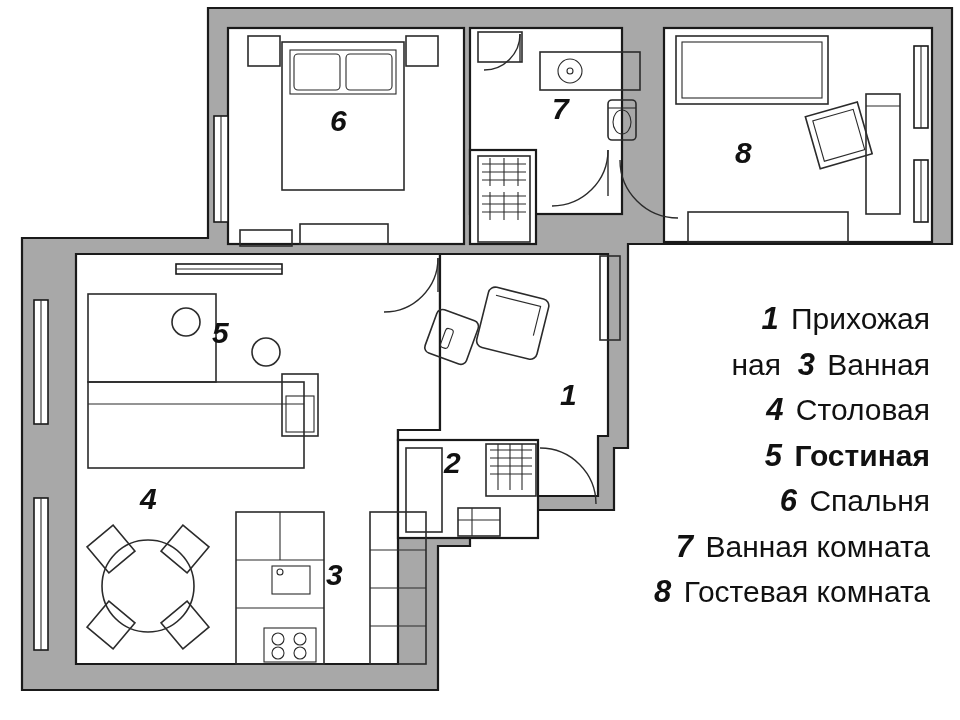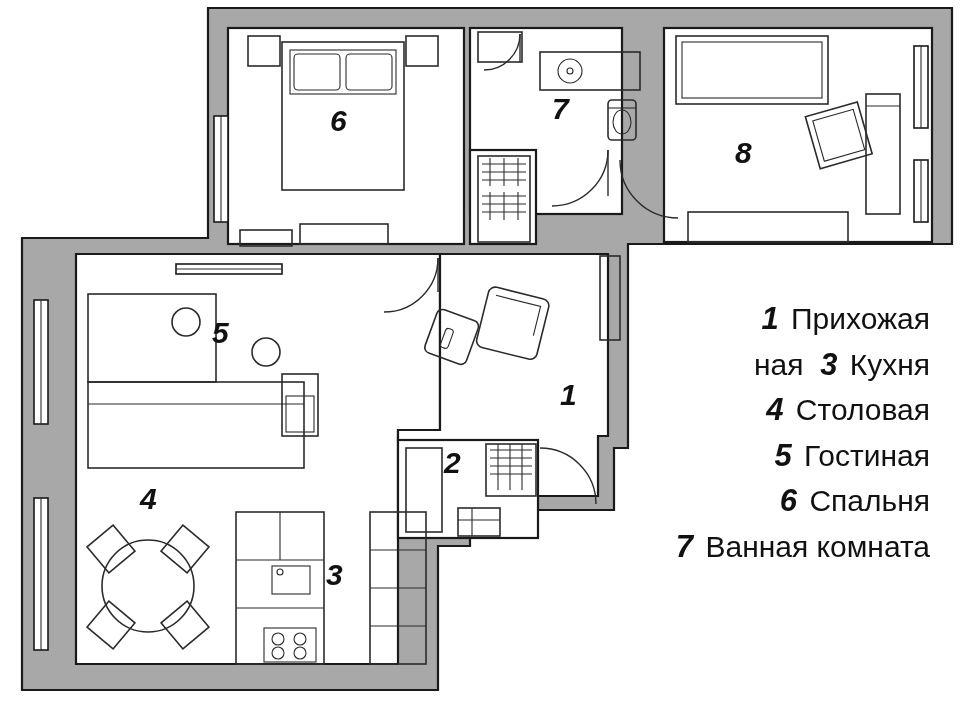--- a/index.html
+++ b/index.html
@@ -305,29 +305,32 @@
   <div class="room-num" style="left:212px; top:316px;">5</div>
   <div class="room-num" style="left:330px; top:104px;">6</div>
   <div class="room-num" style="left:552px; top:92px;">7</div>
   <div class="room-num" style="left:735px; top:136px;">8</div>
 
   <div id="legend">
     <div class="legend-line">
       <span class="legend-num">1</span><span class="legend-label" style="white-space: pre;"> Прихожая</span>
     </div>
     <div class="legend-line">
-      <span class="legend-label">ная</span>&nbsp;&nbsp;<span class="legend-num">3</span><span class="legend-label" style="white-space: pre;"> Кухня</span>
+      <span class="legend-label">ная</span>&nbsp;&nbsp;<span class="legend-num">3</span><span class="legend-label" style="white-space: pre;"> Ванная</span>
     </div>
     <div class="legend-line">
       <span class="legend-num">4</span><span class="legend-label" style="white-space: pre;"> Столовая</span>
     </div>
     <div class="legend-line">
-      <span class="legend-num">5</span><span class="legend-label" style="white-space: pre;"> Гостиная</span>
+      <span class="legend-num">5</span><span class="legend-label" style="white-space: pre; font-weight: bold;"> Гостиная</span>
     </div>
     <div class="legend-line">
       <span class="legend-num">6</span><span class="legend-label" style="white-space: pre;"> Спальня</span>
     </div>
     <div class="legend-line">
       <span class="legend-num">7</span><span class="legend-label" style="white-space: pre;"> Ванная комната</span>
     </div>
+    <div class="legend-line">
+      <span class="legend-num">8</span><span class="legend-label" style="white-space: pre;"> Гостевая комната</span>
+    </div>
   </div>
 
 </div>
 
 </body></html>

